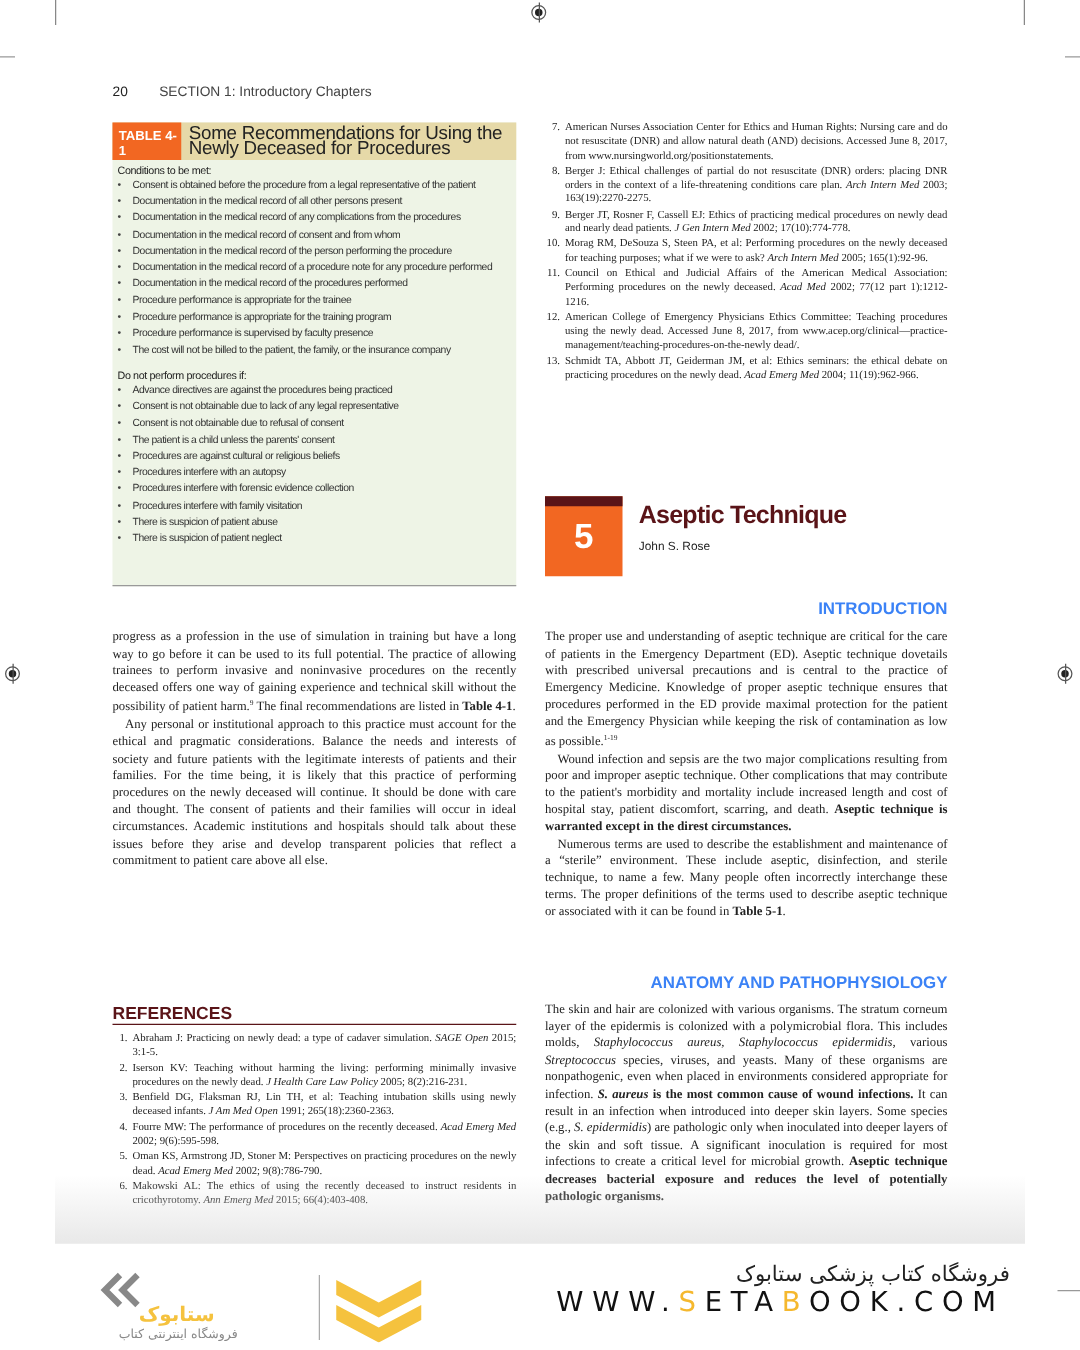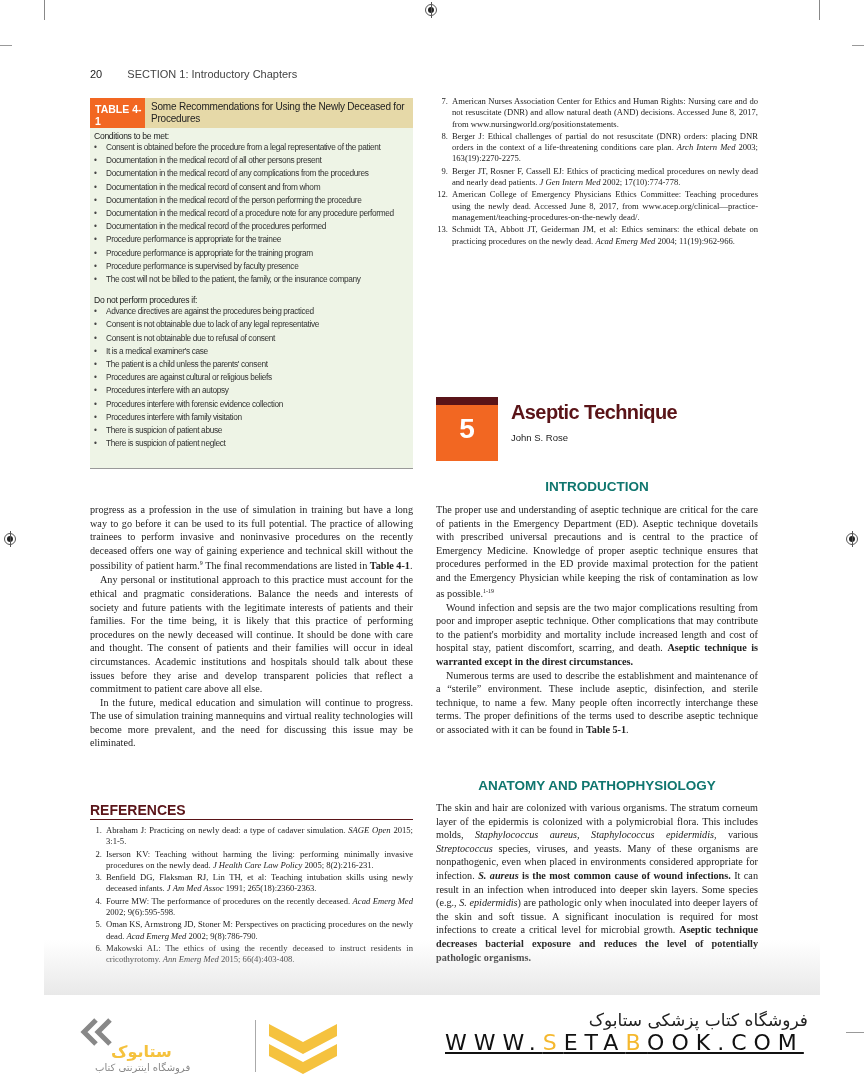--- a/index.html
+++ b/index.html
@@ -13,21 +13,21 @@
   .reg::before { content: ""; position: absolute; left: 2px; top: 2px; width: 6px; height: 6px; border-radius: 50%; background: #222; }
   .reg::after { content: ""; position: absolute; left: 5px; top: -3px; width: 1px; height: 16px; background: #555; }
 
   .page-header { position: absolute; top: 68px; left: 90px; font-family: "Liberation Sans", sans-serif; font-size: 11px; color: #444; }
   .page-header .num { font-weight: normal; margin-right: 22px; color: #222; }
 
   
   .tbl { position: absolute; left: 90px; top: 98px; width: 323px; height: 371px; background: #eef4e6; border-bottom: 1px solid #999; }
   .tbl-head { display: flex; height: 30px; background: #e6d9a8; }
   .tbl-tag { width: 55px; background: #f26722; color: #fff; font-family: "Liberation Sans", sans-serif; font-weight: bold; font-size: 10.5px; padding: 5px 0 0 5px; }
-  .tbl-title { flex: 1; font-family: "Liberation Sans", sans-serif; font-size: 10px; line-height: 12px; padding: 3px 6px 0 6px; color: #222; letter-spacing: -0.2px; }
+  .tbl-title { flex: 1; font-family: "Liberation Sans", sans-serif; font-size: 15px; line-height: 12px; padding: 3px 6px 0 6px; color: #222; letter-spacing: -0.2px; }
   .tbl-sec { font-family: "Liberation Sans", sans-serif; font-size: 8.6px; color: #222; padding: 3px 0 0 4px; letter-spacing: -0.3px; }
   .tbl-sec.second { margin-top: 6px; }
   .tbl ul { list-style: none; padding-left: 4px; }
   .tbl li { font-family: "Liberation Sans", sans-serif; font-size: 8.3px; line-height: 13.2px; color: #333; letter-spacing: -0.35px; white-space: nowrap; }
   .tbl li::before { content: "•"; display: inline-block; width: 12px; color: #444; }
 
   .col { position: absolute; font-size: 10.2px; line-height: 13.6px; text-align: justify; color: #222; }
   .col p { text-indent: 10px; }
   .col p.noind { text-indent: 0; }
 
@@ -36,32 +36,32 @@
   .refs li { display: flex; margin-bottom: 1px; }
   .refs .n { width: 16px; flex: none; text-align: right; padding-right: 4px; }
   .refs .t { flex: 1; }
   .refs i { font-style: italic; }
 
   .chap-box { position: absolute; left: 436px; top: 397px; width: 62px; height: 64px; background: #f26722; }
   .chap-box .bar { height: 8px; background: #5a1418; }
   .chap-box .num { color: #fff; font-family: "Liberation Sans", sans-serif; font-weight: bold; font-size: 28px; text-align: center; margin-top: 8px; }
   .chap-title { position: absolute; left: 511px; top: 401px; font-family: "Liberation Sans", sans-serif; font-weight: bold; font-size: 20px; color: #5a1418; letter-spacing: -0.6px; }
   .chap-author { position: absolute; left: 511px; top: 432px; font-family: "Liberation Sans", sans-serif; font-size: 9.5px; color: #222; }
-  .sec-head { position: absolute; font-family: "Liberation Sans", sans-serif; font-weight: bold; font-size: 13.5px; color: #0f766e; text-align: center; width: 322px; }
+  .sec-head { position: absolute; font-family: "Liberation Sans", sans-serif; font-weight: bold; font-size: 13.5px; color: #3b82f6; text-align: right; width: 322px; }
 
   .fade { position: absolute; left: 44px; top: 940px; width: 776px; height: 55px; background: linear-gradient(to bottom, rgba(255,255,255,0), rgba(225,225,225,0.75)); pointer-events: none; }
 
   
   .logo-mark { position: absolute; left: 80px; top: 1017px; }
   .logo-word { position: absolute; left: 111px; top: 1018px; font-family: "DejaVu Sans", sans-serif; font-weight: bold; font-size: 16px; color: #f5c23e; letter-spacing: -1px; margin-top: 24px; }
   .logo-sub { position: absolute; left: 95px; top: 1062px; font-family: "DejaVu Sans", sans-serif; font-size: 10px; color: #888; }
   .logo-div { position: absolute; left: 255px; top: 1020px; width: 1px; height: 52px; background: #aaa; }
   .logo-chev { position: absolute; left: 265px; top: 1020px; }
   .fa-line { position: absolute; right: 56px; top: 1010px; font-family: "DejaVu Sans", sans-serif; font-size: 17px; color: #222; direction: rtl; }
-  .url { position: absolute; left: 445px; top: 1030px; font-family: "DejaVu Sans", sans-serif; font-size: 22px; letter-spacing: 7px; color: #111; text-decoration: underline; }
+  .url { position: absolute; left: 445px; top: 1030px; font-family: "DejaVu Sans", sans-serif; font-size: 22px; letter-spacing: 7px; color: #111; }
   .url .hl { color: #f5b82e; }
   .footer-rule { position: absolute; right: 0; top: 1032px; width: 18px; height: 1px; background: #999; }
 </style>
 </head>
 <body>
 
 <div class="crop-v" style="left:44px;"></div>
 <div class="crop-v" style="left:819px;"></div>
 <div class="crop-h" style="left:0;top:45px;"></div>
 <div class="crop-h" style="right:0;top:45px;"></div>
@@ -91,50 +91,48 @@
     <li>Procedure performance is appropriate for the trainee</li>
     <li>Procedure performance is appropriate for the training program</li>
     <li>Procedure performance is supervised by faculty presence</li>
     <li>The cost will not be billed to the patient, the family, or the insurance company</li>
   </ul>
   <div class="tbl-sec second">Do not perform procedures if:</div>
   <ul>
     <li>Advance directives are against the procedures being practiced</li>
     <li>Consent is not obtainable due to lack of any legal representative</li>
     <li>Consent is not obtainable due to refusal of consent</li>
-    <li>It is a medical examiner's case</li>
     <li>The patient is a child unless the parents' consent</li>
     <li>Procedures are against cultural or religious beliefs</li>
     <li>Procedures interfere with an autopsy</li>
     <li>Procedures interfere with forensic evidence collection</li>
     <li>Procedures interfere with family visitation</li>
     <li>There is suspicion of patient abuse</li>
     <li>There is suspicion of patient neglect</li>
   </ul>
 </div>
 
 <div class="col" style="left:90px; top:503px; width:323px;">
   <p class="noind"><span>progress as a profession in the use of simulation in training but have a long way to go before it can be used to its full potential. The practice of allowing trainees to perform invasive and noninvasive procedures on the recently deceased offers one way of gaining experience and technical skill without the possibility of patient harm.</span><sup style="font-size:6px">9</sup><span> The final recommendations are listed in </span><b>Table 4-1</b><span>.</span></p>
   <p>Any personal or institutional approach to this practice must account for the ethical and pragmatic considerations. Balance the needs and interests of society and future patients with the legitimate interests of patients and their families. For the time being, it is likely that this practice of performing procedures on the newly deceased will continue. It should be done with care and thought. The consent of patients and their families will occur in ideal circumstances. Academic institutions and hospitals should talk about these issues before they arise and develop transparent policies that reflect a commitment to patient care above all else.</p>
-  <p>In the future, medical education and simulation will continue to progress. The use of simulation training mannequins and virtual reality technologies will become more prevalent, and the need for discussing this issue may be eliminated.</p>
 </div>
 
 <div class="refs-title">REFERENCES</div>
 <ol class="refs" style="left:90px; top:825px; width:323px;">
   <li>
       <span class="n">1.</span>
       <span class="t"><span>Abraham J: Practicing on newly dead: a type of cadaver simulation. </span><i>SAGE Open</i><span> 2015; 3:1-5.</span></span>
     </li>
   <li>
       <span class="n">2.</span>
       <span class="t"><span>Iserson KV: Teaching without harming the living: performing minimally invasive procedures on the newly dead. </span><i>J Health Care Law Policy</i><span> 2005; 8(2):216-231.</span></span>
     </li>
   <li>
       <span class="n">3.</span>
-      <span class="t"><span>Benfield DG, Flaksman RJ, Lin TH, et al: Teaching intubation skills using newly deceased infants. </span><i>J Am Med Assoc</i><span> 1991; 265(18):2360-2363.</span></span>
+      <span class="t"><span>Benfield DG, Flaksman RJ, Lin TH, et al: Teaching intubation skills using newly deceased infants. </span><i>J Am Med Open</i><span> 1991; 265(18):2360-2363.</span></span>
     </li>
   <li>
       <span class="n">4.</span>
       <span class="t"><span>Fourre MW: The performance of procedures on the recently deceased. </span><i>Acad Emerg Med</i><span> 2002; 9(6):595-598.</span></span>
     </li>
   <li>
       <span class="n">5.</span>
       <span class="t"><span>Oman KS, Armstrong JD, Stoner M: Perspectives on practicing procedures on the newly dead. </span><i>Acad Emerg Med</i><span> 2002; 9(8):786-790.</span></span>
     </li>
   <li>
@@ -148,20 +146,28 @@
       <span class="n">7.</span>
       <span class="t"><span>American Nurses Association Center for Ethics and Human Rights: Nursing care and do not resuscitate (DNR) and allow natural death (AND) decisions. Accessed June 8, 2017, from www.nursingworld.org/positionstatements.</span></span>
     </li>
   <li>
       <span class="n">8.</span>
       <span class="t"><span>Berger J: Ethical challenges of partial do not resuscitate (DNR) orders: placing DNR orders in the context of a life-threatening conditions care plan. </span><i>Arch Intern Med</i><span> 2003; 163(19):2270-2275.</span></span>
     </li>
   <li>
       <span class="n">9.</span>
       <span class="t"><span>Berger JT, Rosner F, Cassell EJ: Ethics of practicing medical procedures on newly dead and nearly dead patients. </span><i>J Gen Intern Med</i><span> 2002; 17(10):774-778.</span></span>
+    </li>
+  <li>
+      <span class="n">10.</span>
+      <span class="t"><span>Morag RM, DeSouza S, Steen PA, et al: Performing procedures on the newly deceased for teaching purposes; what if we were to ask? </span><i>Arch Intern Med</i><span> 2005; 165(1):92-96.</span></span>
+    </li>
+  <li>
+      <span class="n">11.</span>
+      <span class="t"><span>Council on Ethical and Judicial Affairs of the American Medical Association: Performing procedures on the newly deceased. </span><i>Acad Med</i><span> 2002; 77(12 part 1):1212-1216.</span></span>
     </li>
   <li>
       <span class="n">12.</span>
       <span class="t"><span>American College of Emergency Physicians Ethics Committee: Teaching procedures using the newly dead. Accessed June 8, 2017, from www.acep.org/clinical—practice-management/teaching-procedures-on-the-newly dead/.</span></span>
     </li>
   <li>
       <span class="n">13.</span>
       <span class="t"><span>Schmidt TA, Abbott JT, Geiderman JM, et al: Ethics seminars: the ethical debate on practicing procedures on the newly dead. </span><i>Acad Emerg Med</i><span> 2004; 11(19):962-966.</span></span>
     </li>
 </ol>

